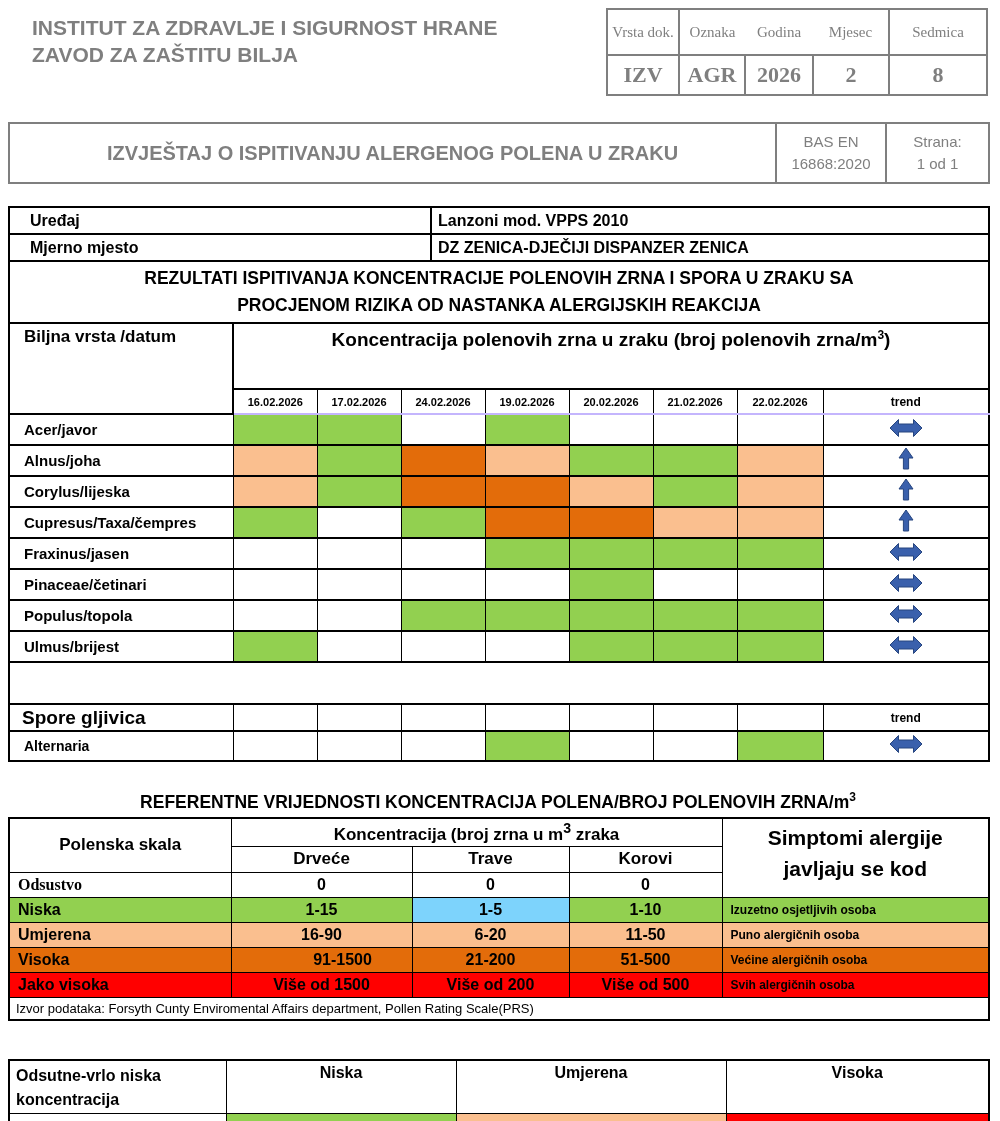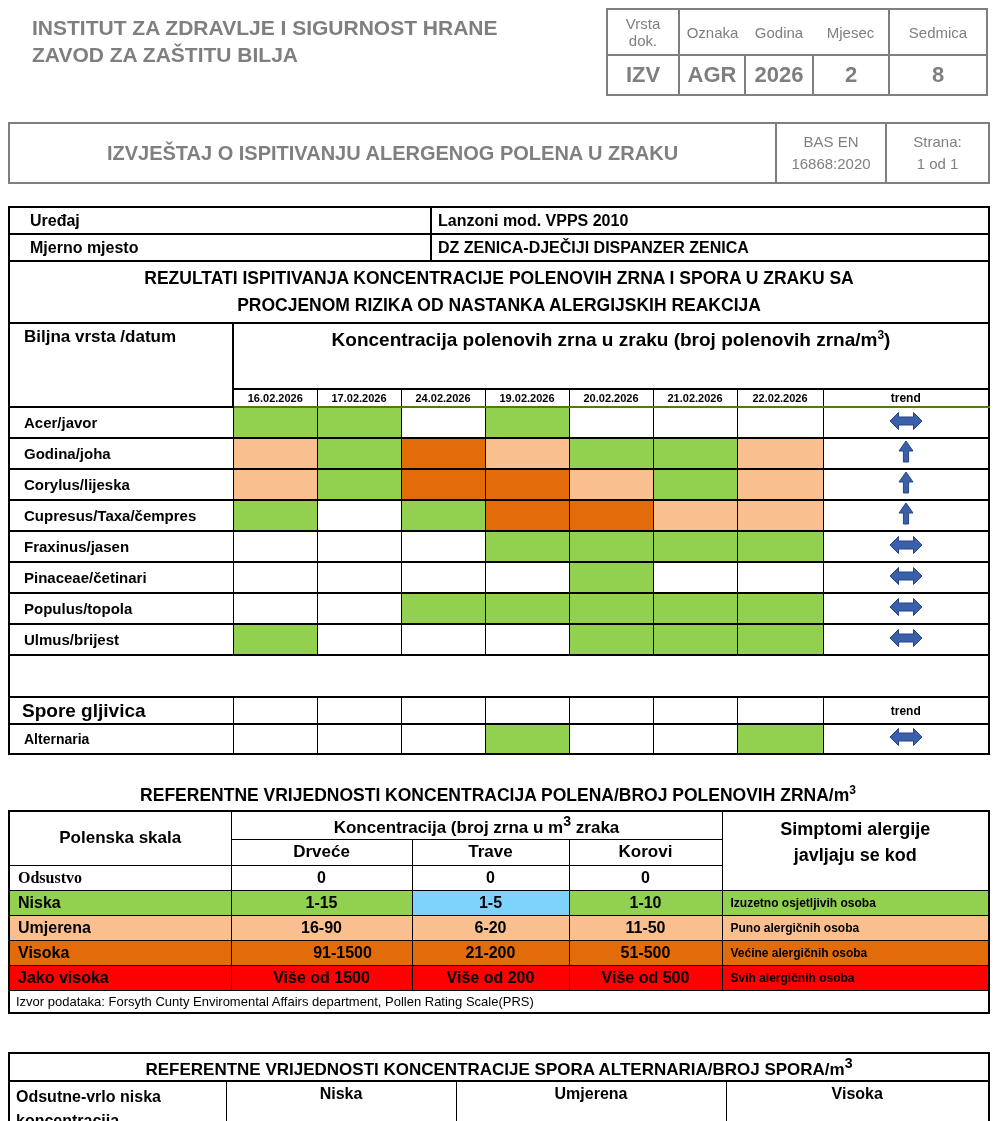--- a/index.html
+++ b/index.html
@@ -3,21 +3,21 @@
 <meta charset="utf-8">
 <style>
   * { box-sizing: border-box; }
   body { margin:0; background:#fff; width:1000px; font-family:"Liberation Sans", sans-serif; color:#000; }
   .page { width:1000px; padding:8px 12px 8px 8px; }
 
   
   .top { display:flex; justify-content:space-between; align-items:flex-start; }
   .institute { color:#7f7f7f; font-weight:bold; font-size:21px; line-height:1.3; padding:6px 0 0 24px; width:560px; }
   .doc-table { border-collapse:collapse; width:380px; color:#7f7f7f; table-layout:fixed; }
-  .doc-table td { border:2px solid #7f7f7f; text-align:center; font-size:15px; padding:2px; }
+  .doc-table td { border:2px solid #7f7f7f; text-align:center; font-size:15px; padding:2px;font-family:Liberation Serif, serif; }
   .doc-table tr.hdr td { height:46px; }
   .doc-table td.nbr { border-right:hidden; }
   .doc-table tr.val td { font-weight:bold; font-size:22px; height:40px; }
 
   
   .titlebar { border-collapse:collapse; width:980px; margin-top:26px; color:#7f7f7f; table-layout:fixed; }
   .titlebar td { border:2px solid #7f7f7f; text-align:center; }
   .titlebar .t-main { font-weight:bold; font-size:20px; height:60px; }
   .titlebar .t-small { font-size:15px; line-height:1.5; }
 
@@ -25,39 +25,39 @@
   .info-table { border-collapse:collapse; width:980px; margin-top:22px; table-layout:fixed; }
   .info-table td { border:2px solid #000; font-weight:bold; font-size:16px; height:27px; padding:1px 6px; }
   .info-table td.lbl { padding-left:20px; }
 
   
   .results { border-collapse:collapse; width:980px; table-layout:fixed; margin-top:-2px; border:2px solid #000; }
   .results td { border:1px solid #000; padding:0; overflow:hidden; }
   .results .title-row td { border:2px solid #000; font-weight:bold; font-size:17.5px; text-align:center; line-height:1.55; padding:3px 0; }
   .results .biljna { font-weight:bold; font-size:17px; vertical-align:top; padding:3px 0 0 14px; border-width:2px; }
   .results .konc { font-weight:bold; font-size:19px; text-align:center; vertical-align:top; height:66px; border-width:2px; padding-top:4px; }
-  .results tr.dates td { font-weight:bold; font-size:11px; text-align:center; height:18px; border-bottom:2px solid #4d7c0f; }
+  .results tr.dates td { font-weight:bold; font-size:11px; text-align:center; height:25px; border-bottom:2px solid #c4b5fd; }
   .results tr.dates td.trendh { font-size:12px; }
   .results tr.sp td { height:31px; border-top:2px solid #000; }
   .results td.name { font-weight:bold; font-size:15px; padding-left:14px; }
   .results td.trendc { text-align:center; vertical-align:middle; }
   .results tr.gap td { height:42px; border-top:2px solid #000; border-bottom:2px solid #000; }
   .results tr.sporeh td { height:27px; border-top:2px solid #000; }
   .results td.sporename { font-weight:bold; font-size:19px; padding-left:12px; }
   .results tr.sporeh td.trendh { font-weight:bold; font-size:12px; text-align:center; }
   .results tr.alt td { height:30px; border-top:2px solid #000; }
   .results tr.alt td.name { font-size:14px; }
 
   
   .ref-title { text-align:center; font-weight:bold; font-size:17.5px; margin:28px 0 4px; }
   .ref-title sup, .konc sup { font-size:12px; }
   .refp { border-collapse:collapse; width:980px; table-layout:fixed; border:2px solid #000; }
   .refp td { border:1px solid #000; padding:1px 2px; }
   .refp .h1 { font-weight:bold; font-size:17px; text-align:center; height:26px; }
-  .refp .sympt-h { font-weight:bold; font-size:18px; text-align:center; line-height:1.45; vertical-align:top; padding-top:4px; }
+  .refp .sympt-h { font-weight:bold; font-size:21px; text-align:center; line-height:1.45; vertical-align:top; padding-top:4px; }
   .refp tr.dr td { height:25px; }
   .refp td.rlbl { font-weight:bold; font-size:16px; padding-left:8px; }
   .refp td.rval { font-weight:bold; font-size:16px; text-align:center; }
   .refp td.rsym { font-weight:bold; font-size:12px; padding-left:8px; }
   .refp td.src { font-weight:normal; font-size:13px; padding:3px 4px 3px 6px; }
 
   
   .refs { border-collapse:collapse; width:980px; table-layout:fixed; border:2px solid #000; margin-top:38px; }
   .refs td { border:1px solid #000; padding:1px 2px; }
   .refs .stitle { font-weight:bold; font-size:17px; text-align:center; height:27px; border-bottom:2px solid #000; }
@@ -180,21 +180,21 @@
           <td style="background: rgb(255, 255, 255);"></td>
           <td style="background: rgb(146, 208, 80);"></td>
           <td style="background: rgb(255, 255, 255);"></td>
           <td style="background: rgb(255, 255, 255);"></td>
           <td style="background: rgb(255, 255, 255);"></td>
           <td class="trendc"><svg viewBox="0 0 34 20" width="34" height="20">
               <path d="M1 10 L9.5 1.5 V6 H24.5 V1.5 L33 10 L24.5 18.5 V14 H9.5 V18.5 Z" fill="#3a60ac" stroke="#26457f" stroke-width="1"></path>
             </svg></td>
         </tr>
         <tr class="sp">
-          <td class="name">Godina/joha</td>
+          <td class="name">Alnus/joha</td>
           <td style="background: rgb(250, 191, 143);"></td>
           <td style="background: rgb(146, 208, 80);"></td>
           <td style="background: rgb(227, 108, 10);"></td>
           <td style="background: rgb(250, 191, 143);"></td>
           <td style="background: rgb(146, 208, 80);"></td>
           <td style="background: rgb(146, 208, 80);"></td>
           <td style="background: rgb(250, 191, 143);"></td>
           <td class="trendc"><svg viewBox="0 0 16 23" width="16" height="23">
               <path d="M8 1 L15 11 H10.6 V22 H5.4 V11 H1 Z" fill="#3a60ac" stroke="#26457f" stroke-width="1"></path>
             </svg></td>
@@ -371,23 +371,20 @@
   </table>
 
   <table class="refs">
     <colgroup>
         <col style="width:217px">
         <col style="width:230px">
         <col style="width:270px">
         <col style="width:263px">
       </colgroup>
     <tbody id="refs-body">
-      <tr>
-        <td class="stitle" colspan="4"><span>REFERENTNE VRIJEDNOSTI KONCENTRACIJE SPORA ALTERNARIA/BROJ SPORA/m</span><sup>3</sup></td>
-      </tr>
       <tr class="shead" id="refs-head">
           <td class="first">Odsutne-vrlo  niska koncentracija</td>
           <td>Niska</td>
           <td>Umjerena</td>
           <td>Visoka</td>
         </tr>
       <tr class="sval" id="refs-val">
           <td style="background: rgb(255, 255, 255);">0-1</td>
           <td style="background: rgb(146, 208, 80);">1-10</td>
           <td style="background: rgb(250, 191, 143);">10-100</td>

